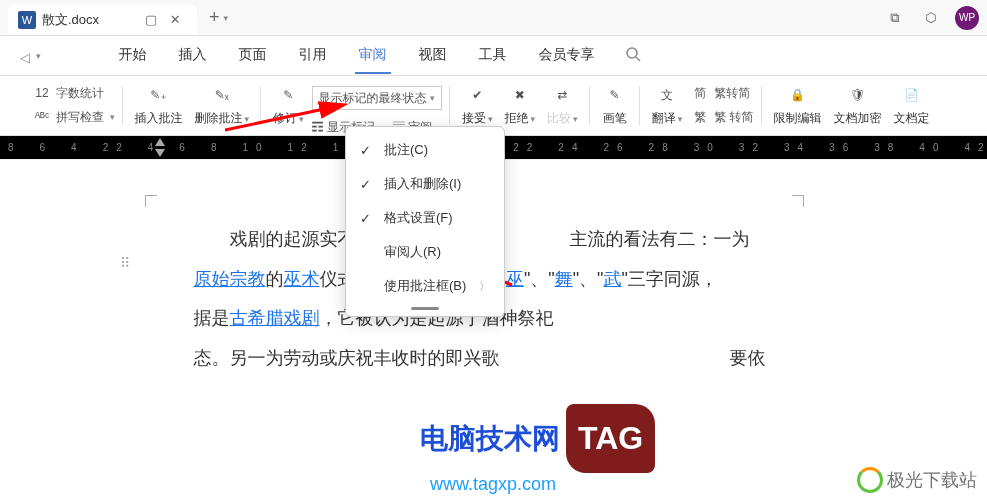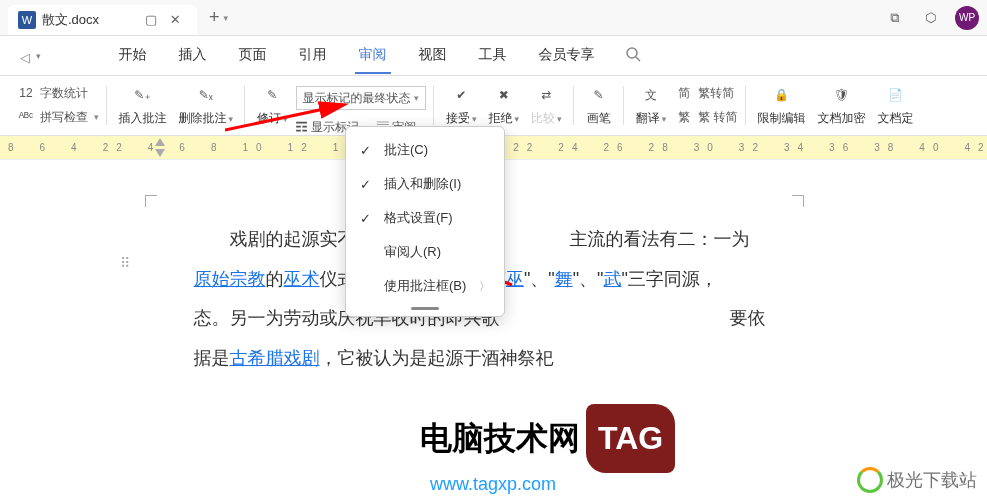--- a/index.html
+++ b/index.html
@@ -13,55 +13,55 @@
     .avatar { width: 24px; height: 24px; border-radius: 50%; background: #701a75; color: #fff; display: flex; align-items: center; justify-content: center; font-size: 10px; }
     .plus { margin-left: 12px; font-size: 18px; color: #666; }
     
     .menubar { height: 40px; display: flex; align-items: center; padding: 0 20px; border-bottom: 1px solid #e0e0e0; gap: 6px; }
     .mb-left { width: 8px; height: 12px; color: #888; }
     .tabs { display: flex; margin-left: 68px; gap: 24px; }
     .tab-item { padding: 8px 4px; cursor: pointer; font-size: 14px; color: #333; }
     .tab-item.active { color: #4a7dd6; border-bottom: 2px solid #4a7dd6; }
     .search { margin-left: 20px; color: #999; }
     
-    .toolbar { height: 60px; display: flex; align-items: center; padding: 0 8px; border-bottom: 1px solid #e0e0e0; background: #fff; }
+    .toolbar { height: 60px; display: flex; align-items: center; padding: 0 24px; border-bottom: 1px solid #e0e0e0; background: #fff; }
     .tool-grp { display: flex; align-items: flex-start; gap: 4px; padding: 0 8px; height: 100%; position: relative; }
     .tool-grp::after { content:''; position: absolute; right: 0; top: 10px; bottom: 10px; width: 1px; background: #e0e0e0; }
     .tool-grp:last-child::after { display: none; }
     .tool-col { display: flex; flex-direction: column; gap: 2px; font-size: 12px; color: #555; padding-top: 6px; }
     .tool-row { display: flex; align-items: center; gap: 4px; height: 22px; }
     .ico { width: 20px; height: 20px; display: flex; align-items: center; justify-content: center; color: #555; }
     .tool-big { display: flex; flex-direction: column; align-items: center; gap: 2px; padding: 6px 4px 0; font-size: 12px; }
     .tool-big .ico { width: 26px; height: 26px; }
     .dd-arrow { font-size: 9px; color: #888; margin-left: 2px; }
     
     .state-combo { width: 130px; height: 24px; border: 1px solid #ccc; display: flex; align-items: center; padding: 0 6px; font-size: 12px; justify-content: space-between; margin: 6px 0 4px; }
     .markup-row { display: flex; align-items: center; gap: 8px; font-size: 12px; height: 22px; }
     
-    .ruler { height: 24px; background: #fef9c3; display: flex; align-items: center; font-size: 10px; color: #888; padding: 0 8px; border-bottom: 1px solid #eee; letter-spacing: 8px; position: relative; }
+    .ruler { height: 24px; background: #000000; display: flex; align-items: center; font-size: 10px; color: #888; padding: 0 8px; border-bottom: 1px solid #eee; letter-spacing: 8px; position: relative; }
     .ruler-nums { white-space: nowrap; }
     .ruler-marker { width: 10px; height: 10px; position: absolute; }
     
     .doc { position: relative; padding: 30px 0 0 0; }
     .page { width: 720px; margin: 0 auto; padding: 30px 60px; font-size: 18px; line-height: 2.2; color: #333; position: relative; }
     .handle { position: absolute; left: 120px; top: 95px; color: #aaa; font-size: 14px; }
     a { color: #1a73e8; text-decoration: underline; text-align: right; }
     
     .dropdown { position: absolute; top: 126px; left: 345px; width: 160px; background: #fff; border: 1px solid #ccc; border-radius: 6px; box-shadow: 0 4px 16px rgba(0,0,0,0.18); z-index: 100; padding: 6px 0; }
     .dd-item { display: flex; align-items: center; padding: 8px 14px; font-size: 13px; gap: 10px; cursor: pointer; }
     .check { width: 14px; color: #333; }
     .dd-sub { margin-left: auto; color: #888; font-size: 11px; }
     .dd-handle { width: 28px; height: 3px; background: #888; border-radius: 2px; margin: 4px auto 0; }
     
     .arrow { position: absolute; z-index: 50; }
     .arrow1 { top: 75px; left: 225px; }
     .arrow2 { top: 200px; left: 432px; }
     
     .watermark { position: absolute; bottom: 30px; left: 420px; display: flex; align-items: center; gap: 6px; z-index: 60; }
-    .wm-text1 { font-size: 32px; font-weight: bold; color: #000000; }
+    .wm-text1 { font-size: 28px; font-weight: bold; color: #1d4ed8; }
     .wm-tag { background: #7f1d1d; color: #fff; font-size: 32px; font-weight: bold; padding: 16px 12px; border-radius: 8px 20px 8px 20px; }
     .wm-url { position: absolute; bottom: 8px; left: 430px; color: #1e9fff; font-size: 18px; z-index: 60; }
     
     .logo-right { position: absolute; bottom: 10px; right: 10px; display: flex; align-items: center; gap: 4px; font-size: 18px; color: #737373; }
     .logo-swirl { width: 26px; height: 26px; border: 3px solid #5ec53f; border-radius: 50%; border-top-color: #ff9800; }
     
     .corner-mark { position: absolute; width: 12px; height: 12px; border: 1px solid #aaa; }
     .cm-tl { top: 35px; left: 145px; border-right: none; border-bottom: none; }
     .cm-tr { top: 35px; right: 183px; border-left: none; border-bottom: none; }
   </style>
@@ -224,26 +224,26 @@
   <div class="page">
     <p style="text-indent:2em">
       <span>戏剧的起源实不可考，</span>
       <span style="display:inline-block;width:150px"></span>
       <span>主流的看法有二：一为</span>
     </p>
     <p>
       <a>原始宗教</a><span>的</span><a>巫术</a><span>仪式，比如上古中文，"</span><a>巫</a><span>"、"</span><a>舞</a><span>"、"</span><a>武</a><span>"三字同源，</span>
     </p>
     <p>
+      <span>据是</span><a>古希腊戏剧</a><span>，它被认为是起源于酒神祭祀</span>
+    </p>
+    <p>
       <span>态。另一为劳动或庆祝丰收时的即兴歌</span>
       <span style="display:inline-block;width:220px"></span>
       <span>要依</span>
-    </p>
-    <p>
-      <span>据是</span><a>古希腊戏剧</a><span>，它被认为是起源于酒神祭祀</span>
     </p>
   </div>
 </div>
 
 <div class="dropdown">
   <div class="dd-item">
     <span class="check">✓</span>
     <span>批注(C)</span>
   </div>
   <div class="dd-item">

